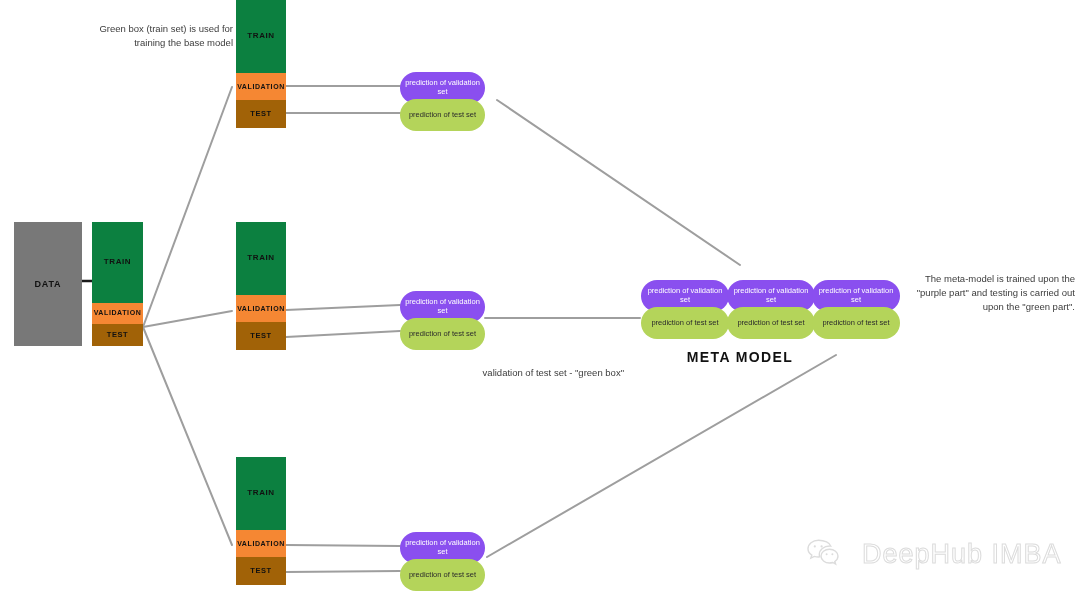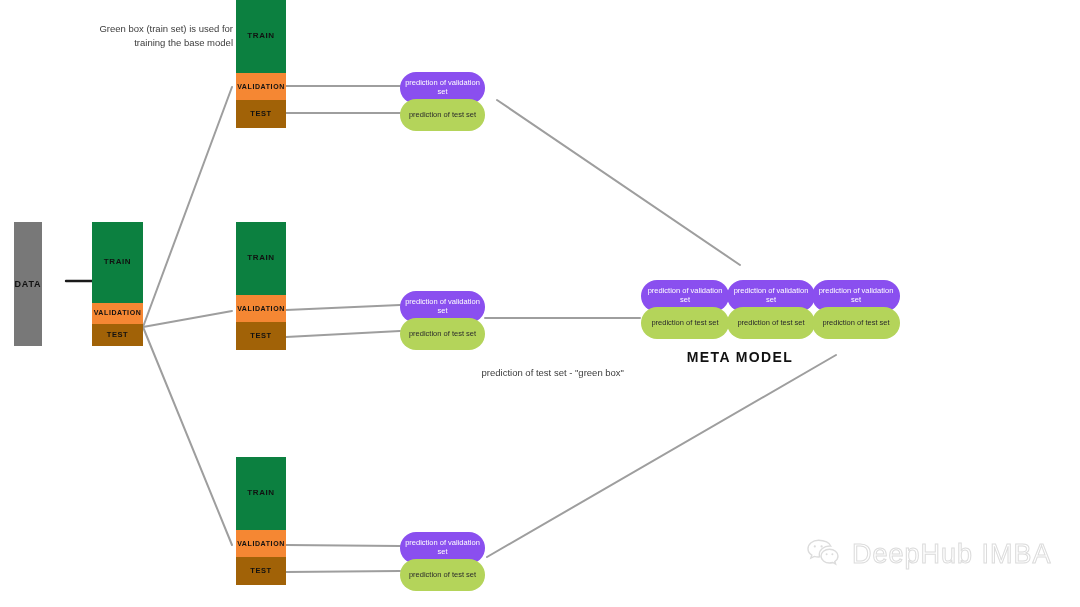--- a/index.html
+++ b/index.html
@@ -86,21 +86,21 @@
     position: absolute;
     font-weight: bold;
     letter-spacing: 1.4px;
     color: #111111;
     text-align: center;
   }
   .watermark {
     position: absolute;
     display: flex;
     align-items: center;
-    gap: 12px;
+    gap: 22px;
     color: #e3e3e3;
     user-select: none;
   }
   .watermark-text {
     font-size: 27px;
     letter-spacing: 1px;
     color: #ffffff;
     -webkit-text-stroke: 1px #dcdcdc;
     text-shadow: 0 0 0 #dcdcdc;
   }
@@ -127,21 +127,21 @@
 
       <path d="M 286 545 L 400 546"></path>
       <path d="M 286 572 L 400 571"></path>
 
       <path d="M 497 100 L 740 265"></path>
       <path d="M 485 318 L 640 318"></path>
       <path d="M 487 557 L 836 355"></path>
     </g>
   </svg>
 
-  <div class="data-block" style="left:14px; top:222px; width:28px; height:124px; font-size:9px;">
+  <div class="data-block" style="left:14px; top:222px; width:68px; height:124px; font-size:9px;">
     <span>DATA</span>
   </div>
 
   <div class="split-block" style="left:92px; top:222px; width:51px; height:124px;">
     <div class="band band-train" style="height:90px; font-size:8px;">
       <span>TRAIN</span>
     </div>
     <div class="band band-validation" style="height:23px; font-size:7px;">
       <span>VALIDATION</span>
     </div>
@@ -230,23 +230,26 @@
 
   <div class="meta-label" style="left:660px; top:349px; width:160px; font-size:14px;">
     <span>META MODEL</span>
   </div>
 
   <div class="note" style="left:78px; top:22px; width:155px; font-size:9.5px;">
     <span>Green box (train set) is used for training the base model</span>
   </div>
 
   <div class="note" style="left:424px; top:366px; width:200px; font-size:9.5px;">
-    <span>prediction of test set - "green box"</span>
-  </div>
-
+    <span>validation of test set - "green box"</span>
+  </div>
+
+  <div class="note" style="left:900px; top:272px; width:175px; font-size:9.5px;">
+    <span>The meta-model is trained upon the "purple part" and testing is carried out upon the "green part".</span>
+  </div>
 
   <div class="watermark" style="left:806px; top:538px;">
     <span>
       <svg width="34" height="28" viewBox="0 0 34 28" fill="none">
         <path d="M12.5 2.2C6.6 2.2 2 6.1 2 10.7c0 2.6 1.5 4.9 3.8 6.4l-1 3.1 3.5-1.8c1.3.4 2.7.6 4.2.6.4 0 .8 0 1.2-.1-.3-.8-.4-1.6-.4-2.4 0-4.7 4.6-8.5 10.3-8.5.4 0 .8 0 1.2.1C23.8 5 18.6 2.2 12.5 2.2z" stroke="#dcdcdc" stroke-width="1.4" fill="none"></path>
         <path d="M32 18.1c0-3.8-3.8-6.9-8.5-6.9s-8.5 3.1-8.5 6.9 3.8 6.9 8.5 6.9c1.1 0 2.2-.2 3.2-.5l2.9 1.5-.8-2.5c1.9-1.2 3.2-3.1 3.2-5.4z" stroke="#dcdcdc" stroke-width="1.4" fill="none"></path>
         <circle cx="8.8" cy="8.4" r="1.1" fill="#dcdcdc"></circle>
         <circle cx="15.6" cy="8.4" r="1.1" fill="#dcdcdc"></circle>
         <circle cx="20.6" cy="16.3" r="1" fill="#dcdcdc"></circle>
         <circle cx="26.4" cy="16.3" r="1" fill="#dcdcdc"></circle>

